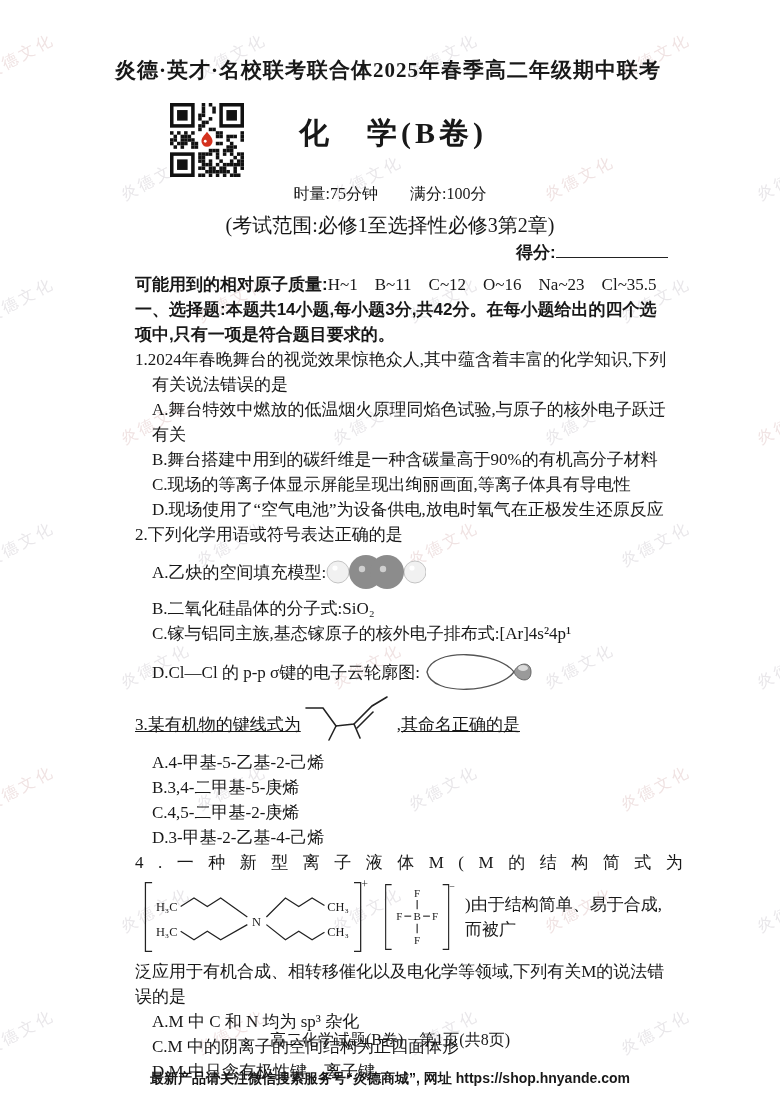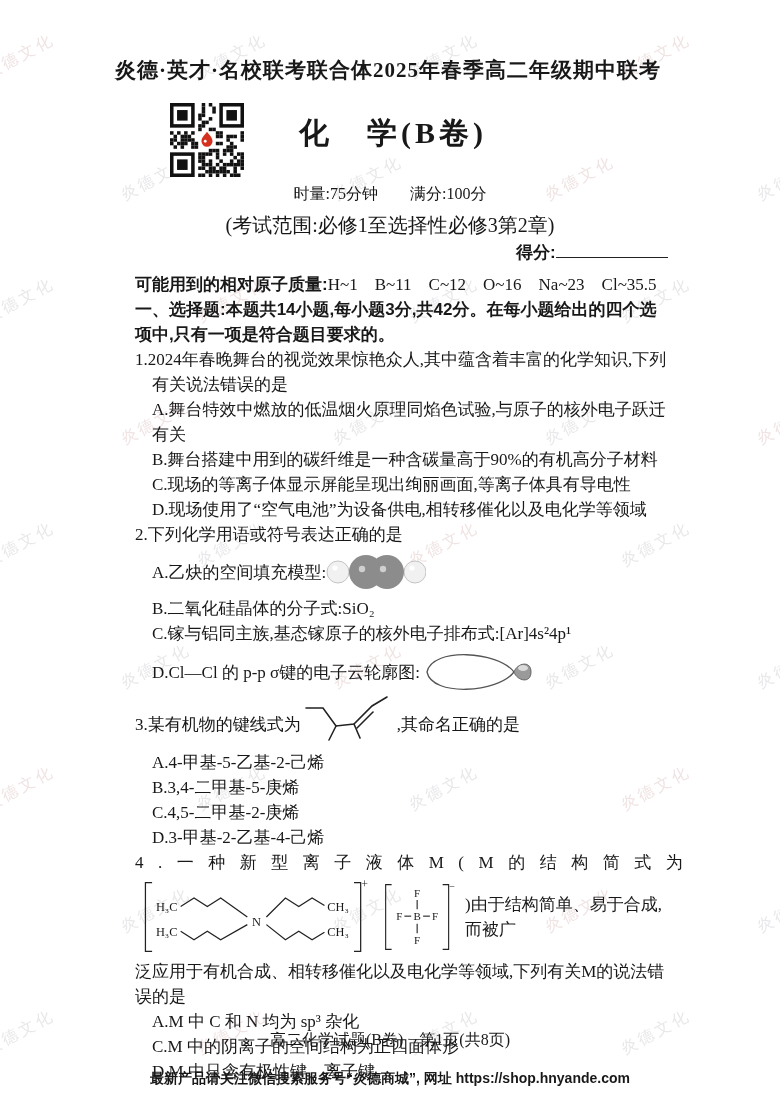--- a/index.html
+++ b/index.html
@@ -55,21 +55,21 @@
     position:absolute;left:135px;top:272px;width:532px;
     font-size:17px;line-height:25px;
   }
   .bold-sans{font-family:"Liberation Sans","DejaVu Sans",sans-serif;font-weight:700;}
   p{margin:0;}
   .q-stem{padding-left:17px;text-indent:-17px;}
   .q-opt{padding-left:17px;}
   .opt-row{display:flex;align-items:center;padding-left:17px;}
   .model-row{height:46px;margin:2px 0 1px 0;}
   .orbital-row{height:48px;margin:2px 0 2px 0;}
-  .skel-row{display:flex;align-items:center;height:52px;}
+  .skel-row{display:flex;align-items:center;height:52px;text-decoration:underline;}
   .skel-row svg{margin:-12px 2px 0 2px;}
   .wide-line{letter-spacing:14.5px;white-space:nowrap;}
   .struct-row{display:flex;align-items:center;height:82px;margin:1px 0 1px 0;}
   .struct-row svg{flex:0 0 auto;}
   .struct-tail{margin-left:2px;}
 
   .page-footer{
     position:absolute;top:1022px;left:0;width:780px;
     text-align:center;font-size:16px;margin-top:8px;
   }
@@ -269,21 +269,21 @@
 
     <div class="content">
       <p><span class="bold-sans">可能用到的相对原子质量:</span><span>H~1　B~11　C~12　O~16　Na~23　Cl~35.5</span></p>
 
       <p class="bold-sans">一、选择题:本题共14小题,每小题3分,共42分。在每小题给出的四个选项中,只有一项是符合题目要求的。</p>
 
       <p class="q-stem">1.2024年春晚舞台的视觉效果惊艳众人,其中蕴含着丰富的化学知识,下列有关说法错误的是</p>
       <p class="q-opt">A.舞台特效中燃放的低温烟火原理同焰色试验,与原子的核外电子跃迁有关</p>
       <p class="q-opt">B.舞台搭建中用到的碳纤维是一种含碳量高于90%的有机高分子材料</p>
       <p class="q-opt">C.现场的等离子体显示屏能呈现出绚丽画面,等离子体具有导电性</p>
-      <p class="q-opt">D.现场使用了“空气电池”为设备供电,相转移催化以及电化学等领域</p>
+      <p class="q-opt">D.现场使用了“空气电池”为设备供电,放电时氧气在正极发生还原反应</p>
 
       <p class="q-stem">2.下列化学用语或符号表达正确的是</p>
       <div class="opt-row model-row">
         <span>A.乙炔的空间填充模型:</span>
         <svg width="100" height="44" viewBox="0 0 100 44">
           <circle cx="12" cy="22" r="11" fill="#f1f1f1" stroke="#c4c4c4" stroke-width="1"></circle>
           <circle cx="89" cy="22" r="11" fill="#f1f1f1" stroke="#c4c4c4" stroke-width="1"></circle>
           <circle cx="40" cy="22" r="17" fill="#8c8c8c"></circle>
           <circle cx="61" cy="22" r="17" fill="#8c8c8c"></circle>
           <circle cx="36" cy="19" r="3.2" fill="#cfcfcf"></circle>

